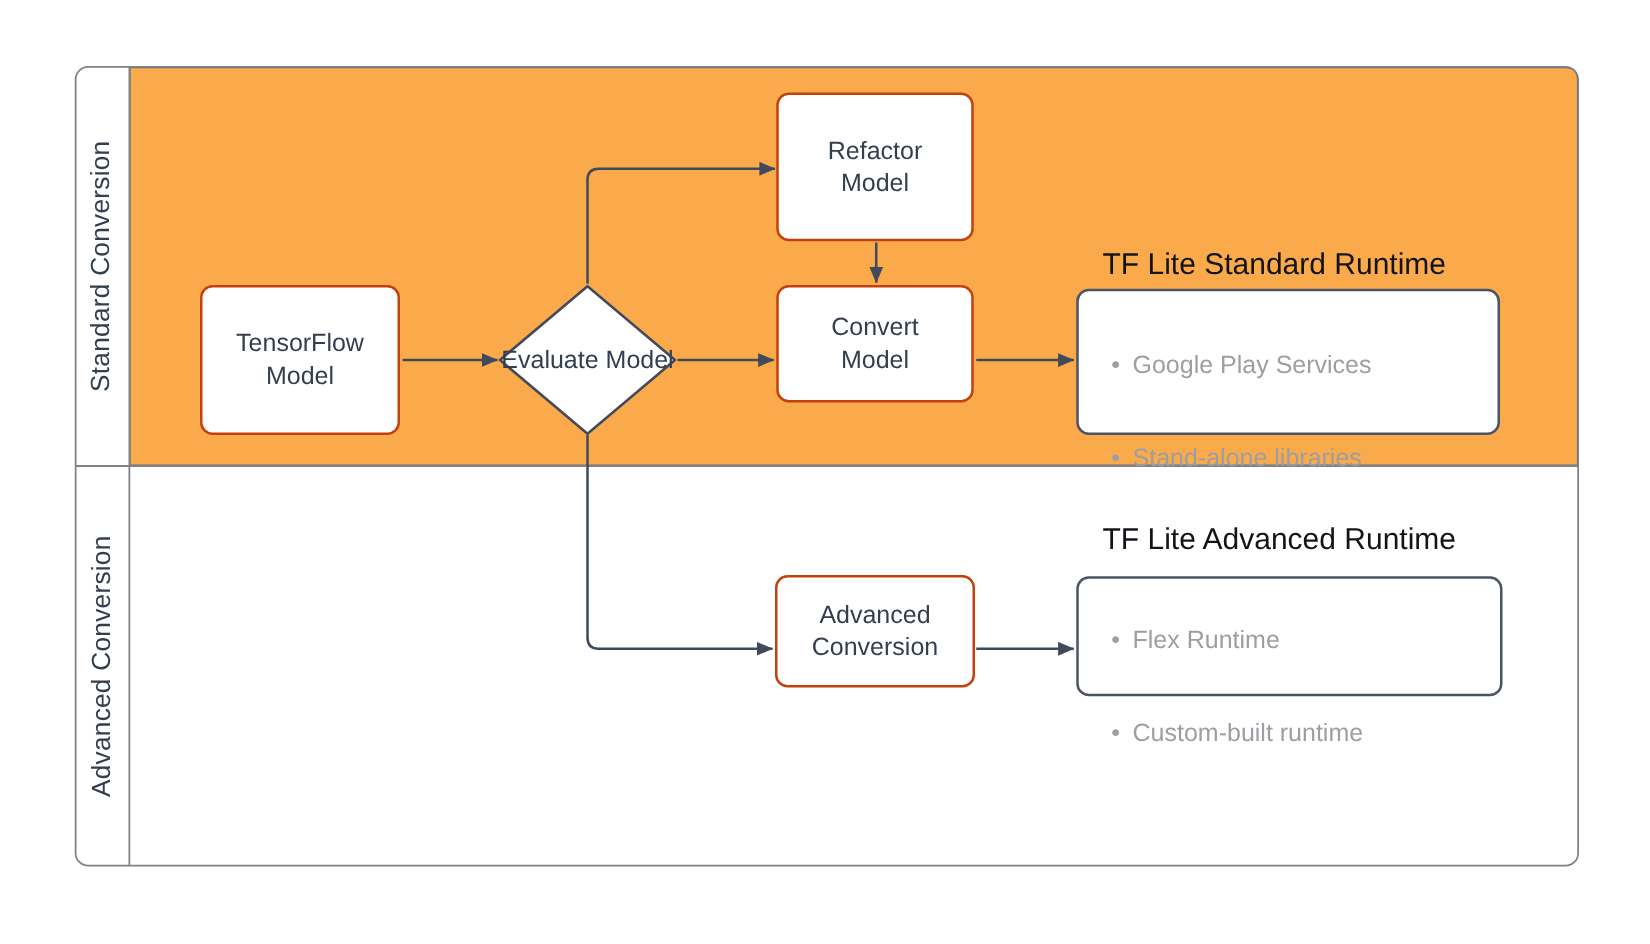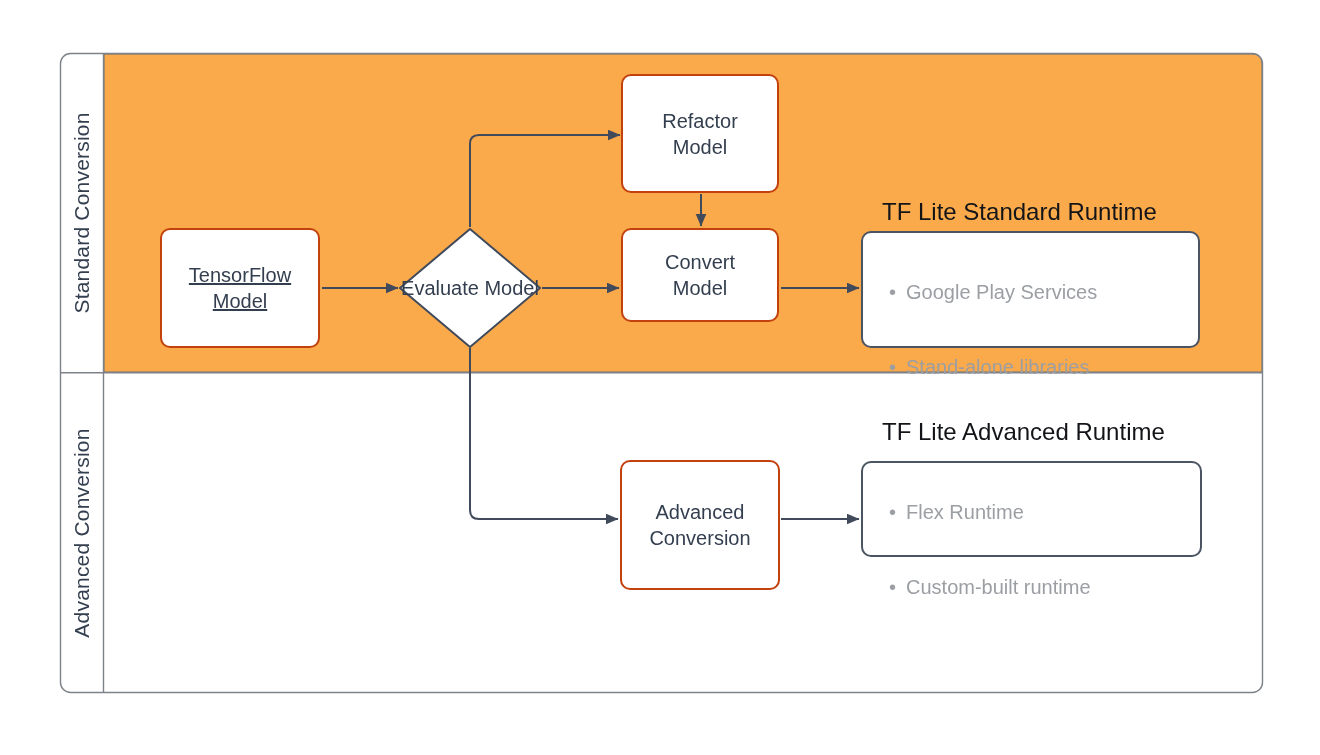--- a/index.html
+++ b/index.html
@@ -36,24 +36,24 @@
     background:#ffffff;
     border:2px solid #c2410c;
     border-radius:10px;
     display:flex; align-items:center; justify-content:center;
     text-align:center;
     color:#333E4F;
     font-size:20px;
     line-height:1.3;
   }
   .node .line { display:block; }
-  #n-tensorflow { left:160px; top:228px; width:160px; height:120px;text-decoration:underline; }
+  #n-tensorflow { left:160px; top:228px; width:160px; height:120px; }
   #n-refactor   { left:621px; top:74px;  width:158px; height:119px; }
   #n-convert    { left:621px; top:228px; width:158px; height:94px; }
-  #n-advconv    { left:620px; top:460px; width:160px; height:130px; }
+  #n-advconv    { left:620px; top:460px; width:160px; height:90px; }
 
   
   .diamond-label {
     position:absolute;
     left:400px; top:229px; width:140px; height:118px;
     display:flex; align-items:center; justify-content:center;
     text-align:center; color:#333E4F; font-size:20px; line-height:1.3;
   }
 
   

